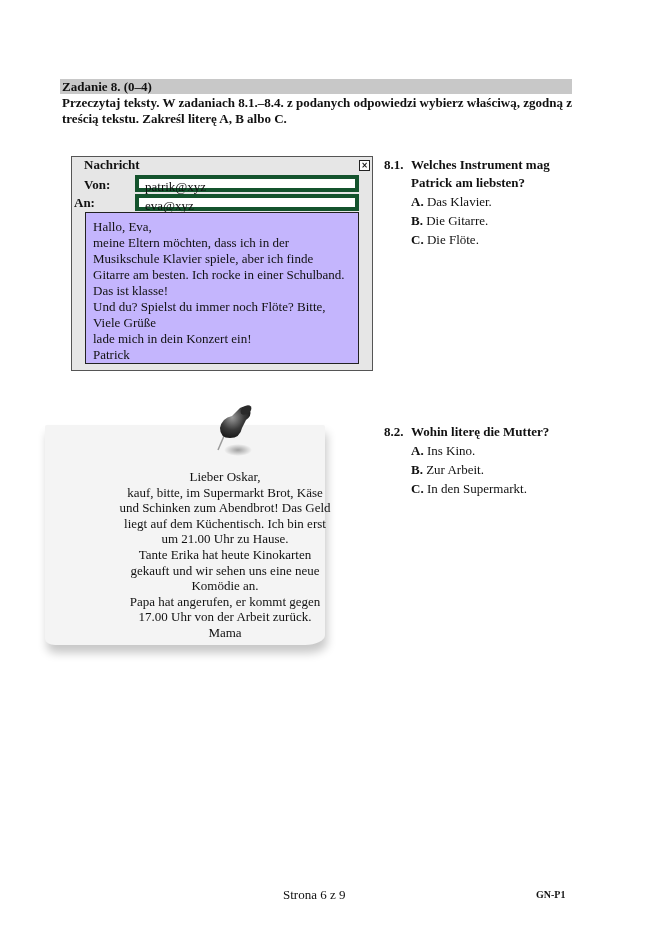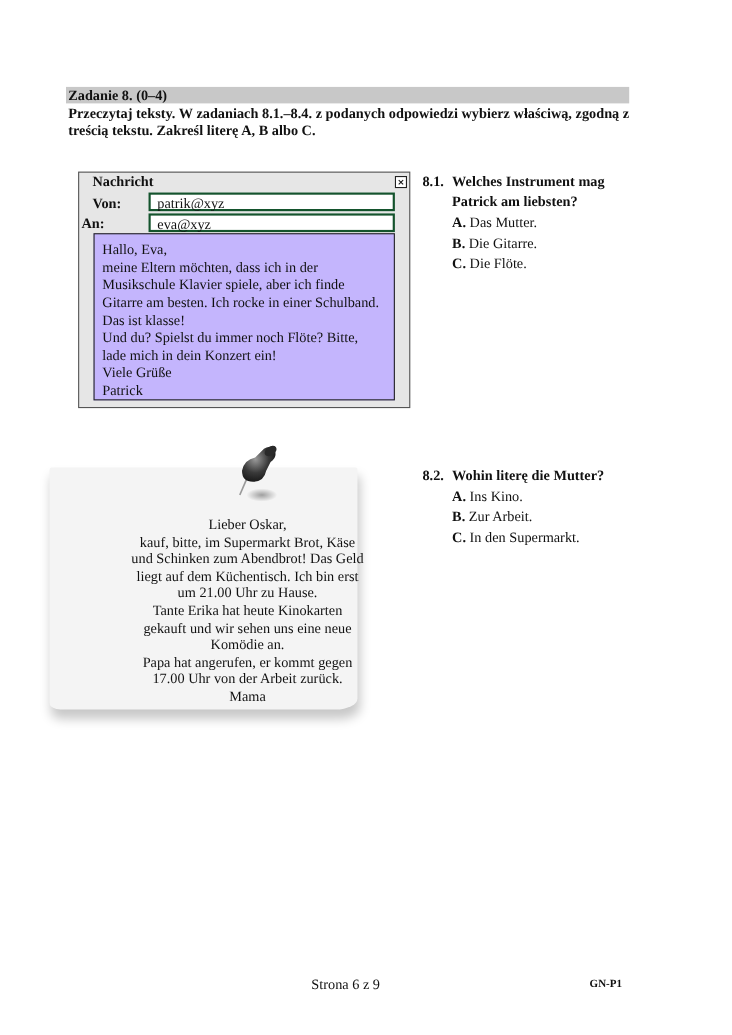--- a/index.html
+++ b/index.html
@@ -16,21 +16,21 @@
   
   #msg-window { left: 71px; top: 156px; width: 300px; height: 213px; background: #e6e6e6;
                 border: 1px solid #555; }
   #msg-title { left: 84px; top: 157px; font-weight: bold; font-size: 13px; line-height: 16px; }
   #close-box { left: 359px; top: 160px; width: 9px; height: 9px; border: 1px solid #222;
                background: #fff; font-size: 8px; line-height: 9px; text-align: center;
                font-family: "DejaVu Sans", sans-serif; font-weight: bold; }
   .field-label { font-weight: bold; font-size: 13px; line-height: 16px; }
   #von-label { left: 84px; top: 177px; }
   #an-label { left: 74px; top: 195px; }
-  .field { width: 222px; height: 15px; border: 2px solid #14532d; background: #fff;
+  .field { width: 222px; height: 15px; border: 4px solid #14532d; background: #fff;
            font-size: 13px; line-height: 15px; padding-left: 6px; box-sizing: border-box; }
   #von-field { left: 135px; top: 175px; width: 224px; height: 17px; }
   #an-field { left: 135px; top: 194px; width: 224px; height: 17px; }
   #msg-body { left: 85px; top: 212px; width: 274px; height: 152px; background: #c4b5fd;
               border: 1px solid #222; box-sizing: border-box; padding: 6px 0 0 7px;
               font-size: 13px; line-height: 16px; }
 
   
   #note-shadow { left: 45px; top: 425px; width: 280px; height: 220px;
                  background: #f4f4f4;
@@ -66,33 +66,33 @@
 <div id="von-field" class="abs field">patrik@xyz</div>
 <div id="an-label" class="abs field-label">An:</div>
 <div id="an-field" class="abs field">eva@xyz</div>
 <div id="msg-body" class="abs">
   <div>Hallo, Eva,</div>
   <div>meine Eltern möchten, dass ich in der</div>
   <div>Musikschule Klavier spiele, aber ich finde</div>
   <div>Gitarre am besten. Ich rocke in einer Schulband.</div>
   <div>Das ist klasse!</div>
   <div>Und du? Spielst du immer noch Flöte? Bitte,</div>
+  <div>Viele Grüße</div>
   <div>lade mich in dein Konzert ein!</div>
-  <div>Viele Grüße</div>
   <div>Patrick</div>
 </div>
 
 <div id="q1" class="abs">
   <div class="q-title">
     <span class="q-num">8.1.</span><span>Welches Instrument mag</span>
   </div>
   <div class="q-title">
     <span class="q-indent"></span><span>Patrick am liebsten?</span>
   </div>
-  <div class="opt"><b>A.</b> <span>Das Mutter.</span></div>
+  <div class="opt"><b>A.</b> <span>Das Klavier.</span></div>
   <div class="opt"><b>B.</b> <span>Die Gitarre.</span></div>
   <div class="opt"><b>C.</b> <span>Die Flöte.</span></div>
 </div>
 
 <div id="note-shadow" class="abs"></div>
 <svg id="pin" class="abs" viewBox="0 0 50 62">
   <defs>
     <radialGradient id="pinhead" cx="40%" cy="35%" r="65%">
       <stop offset="0%" stop-color="#9a9a9a"></stop>
       <stop offset="60%" stop-color="#3a3a3a"></stop>

